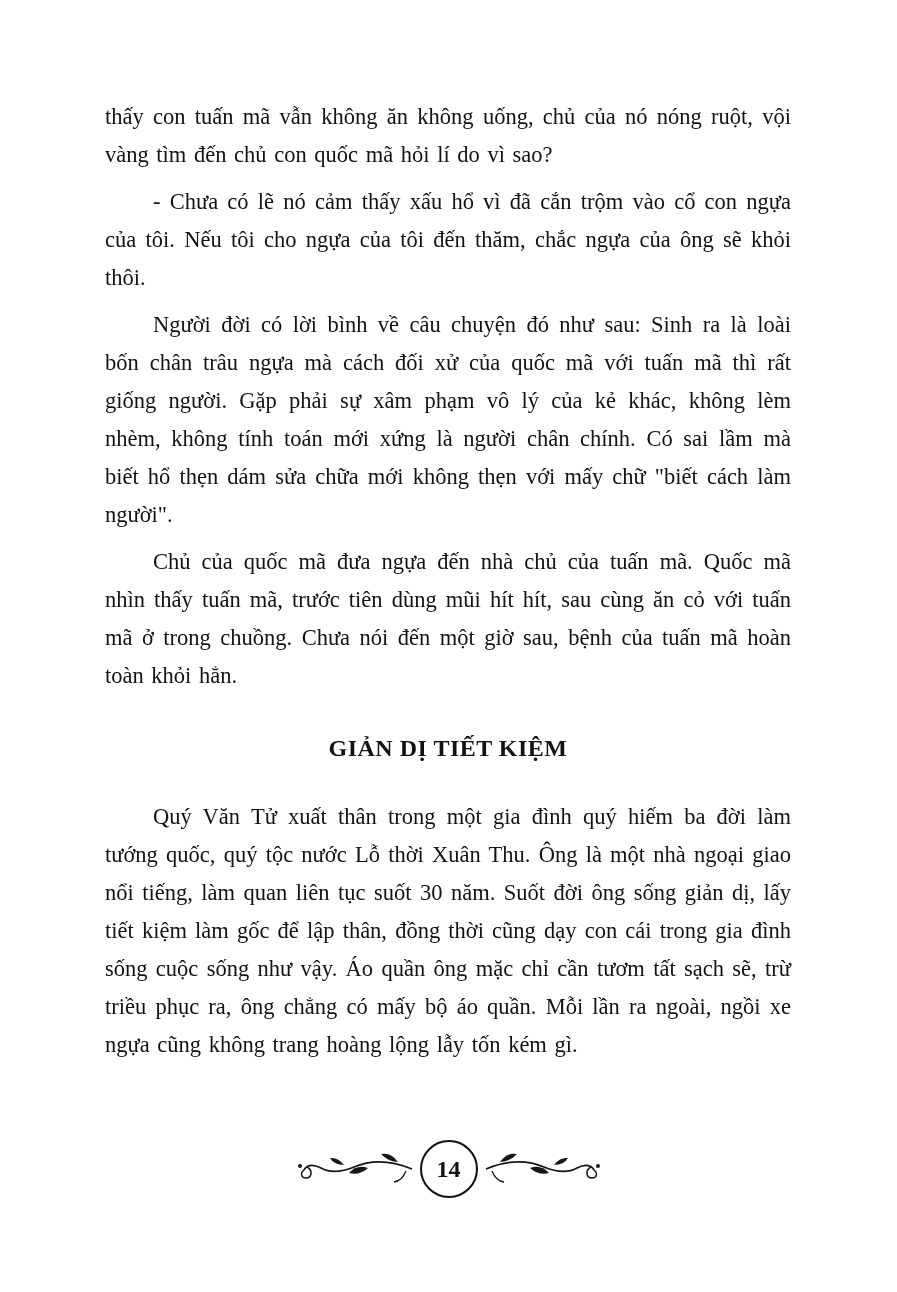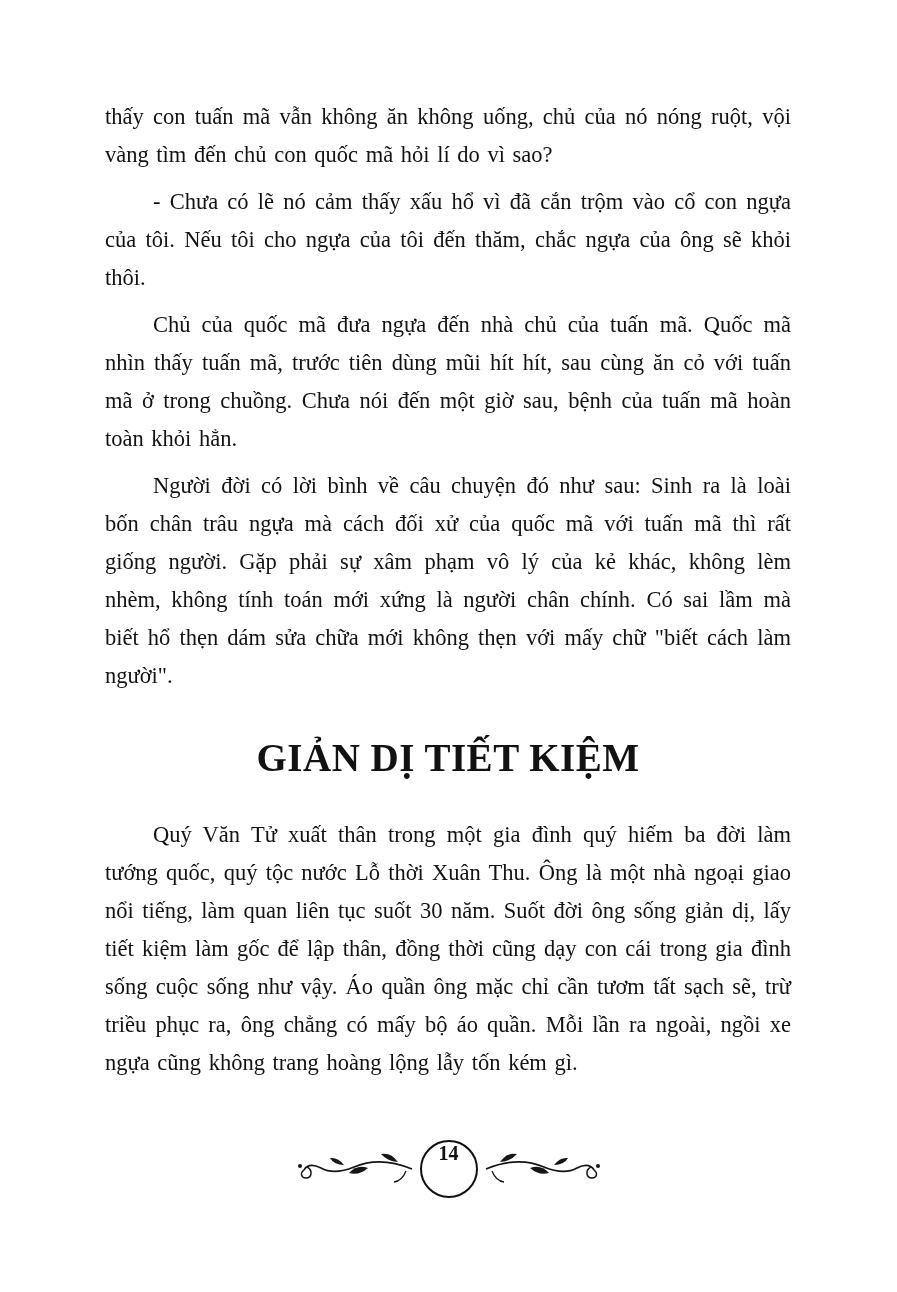--- a/index.html
+++ b/index.html
@@ -24,65 +24,66 @@
     line-height: 38px;
     text-align: justify;
     text-indent: 48px;
     word-spacing: 2px;
   }
   .body-text p.no-indent {
     text-indent: 0;
   }
   .section-heading {
     margin: 40px 0 36px 0;
-    font-size: 39px;
+    font-size: 24px;
     font-weight: bold;
     text-align: center;
     letter-spacing: 0.5px;
   }
   .footer {
     position: absolute;
     left: 0;
     right: 0;
     top: 1140px;
     display: flex;
     align-items: center;
     justify-content: center;
     gap: 6px;
   }
   .page-number-circle {
     width: 54px;
     height: 54px;
     border: 2px solid #111;
     border-radius: 50%;
     display: flex;
+    align-items: center;
     justify-content: center;
-    font-size: 20px;
+    font-size: 24px;
     font-weight: bold;
     background: #fff;
     flex: 0 0 auto;
   }
   .flourish {
     flex: 0 0 auto;
     display: block;
   }
   .flourish.right {
     transform: scaleX(-1);
   }
 </style>
 </head>
 <body>
 
 <div class="page">
 
   <div class="body-text">
     <p class="no-indent">thấy con tuấn mã vẫn không ăn không uống, chủ của nó nóng ruột, vội vàng tìm đến chủ con quốc mã hỏi lí do vì sao?</p>
     <p>- Chưa có lẽ nó cảm thấy xấu hổ vì đã cắn trộm vào cổ con ngựa của tôi. Nếu tôi cho ngựa của tôi đến thăm, chắc ngựa của ông sẽ khỏi thôi.</p>
+    <p>Người đời có lời bình về câu chuyện đó như sau: Sinh ra là loài bốn chân trâu ngựa mà cách đối xử của quốc mã với tuấn mã thì rất giống người. Gặp phải sự xâm phạm vô lý của kẻ khác, không lèm nhèm, không tính toán mới xứng là người chân chính. Có sai lầm mà biết hổ thẹn dám sửa chữa mới không thẹn với mấy chữ "biết cách làm người".</p>
     <p>Chủ của quốc mã đưa ngựa đến nhà chủ của tuấn mã. Quốc mã nhìn thấy tuấn mã, trước tiên dùng mũi hít hít, sau cùng ăn cỏ với tuấn mã ở trong chuồng. Chưa nói đến một giờ sau, bệnh của tuấn mã hoàn toàn khỏi hẳn.</p>
-    <p>Người đời có lời bình về câu chuyện đó như sau: Sinh ra là loài bốn chân trâu ngựa mà cách đối xử của quốc mã với tuấn mã thì rất giống người. Gặp phải sự xâm phạm vô lý của kẻ khác, không lèm nhèm, không tính toán mới xứng là người chân chính. Có sai lầm mà biết hổ thẹn dám sửa chữa mới không thẹn với mấy chữ "biết cách làm người".</p>
 
     <h1 class="section-heading">GIẢN DỊ TIẾT KIỆM</h1>
 
     <p>Quý Văn Tử xuất thân trong một gia đình quý hiếm ba đời làm tướng quốc, quý tộc nước Lỗ thời Xuân Thu. Ông là một nhà ngoại giao nổi tiếng, làm quan liên tục suốt 30 năm. Suốt đời ông sống giản dị, lấy tiết kiệm làm gốc để lập thân, đồng thời cũng dạy con cái trong gia đình sống cuộc sống như vậy. Áo quần ông mặc chỉ cần tươm tất sạch sẽ, trừ triều phục ra, ông chẳng có mấy bộ áo quần. Mỗi lần ra ngoài, ngồi xe ngựa cũng không trang hoàng lộng lẫy tốn kém gì.</p>
   </div>
 
   <div class="footer">
 
     <svg class="flourish left" width="118" height="44" viewBox="0 0 118 44" xmlns="http://www.w3.org/2000/svg">
 

